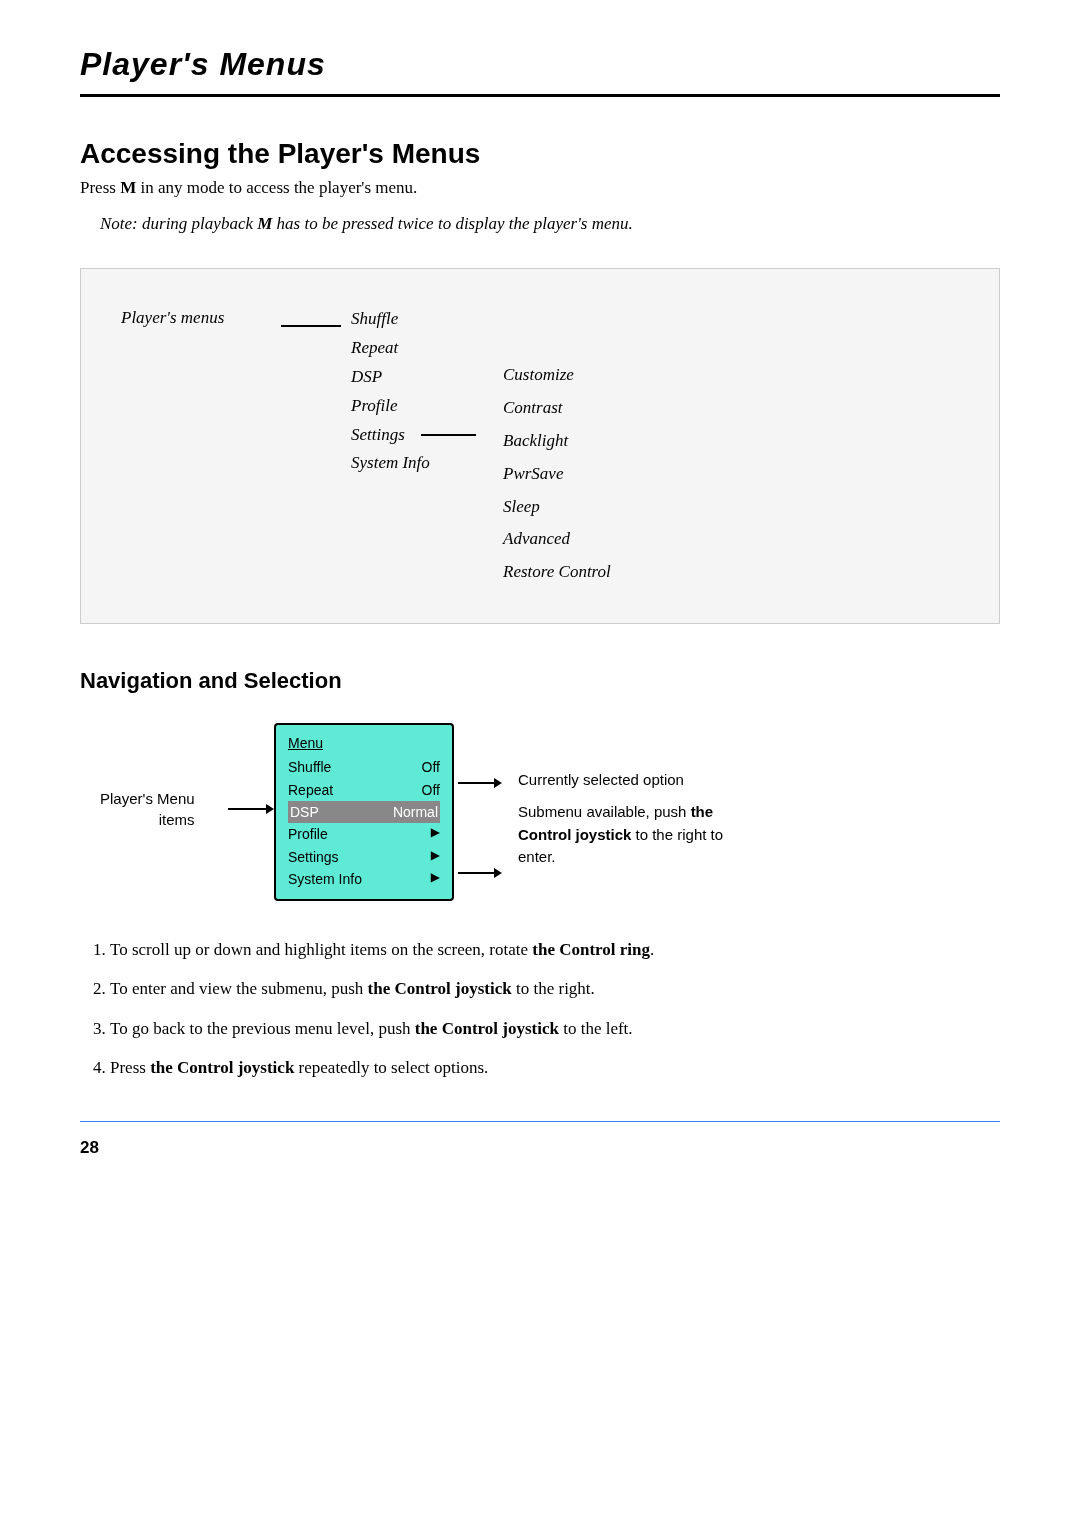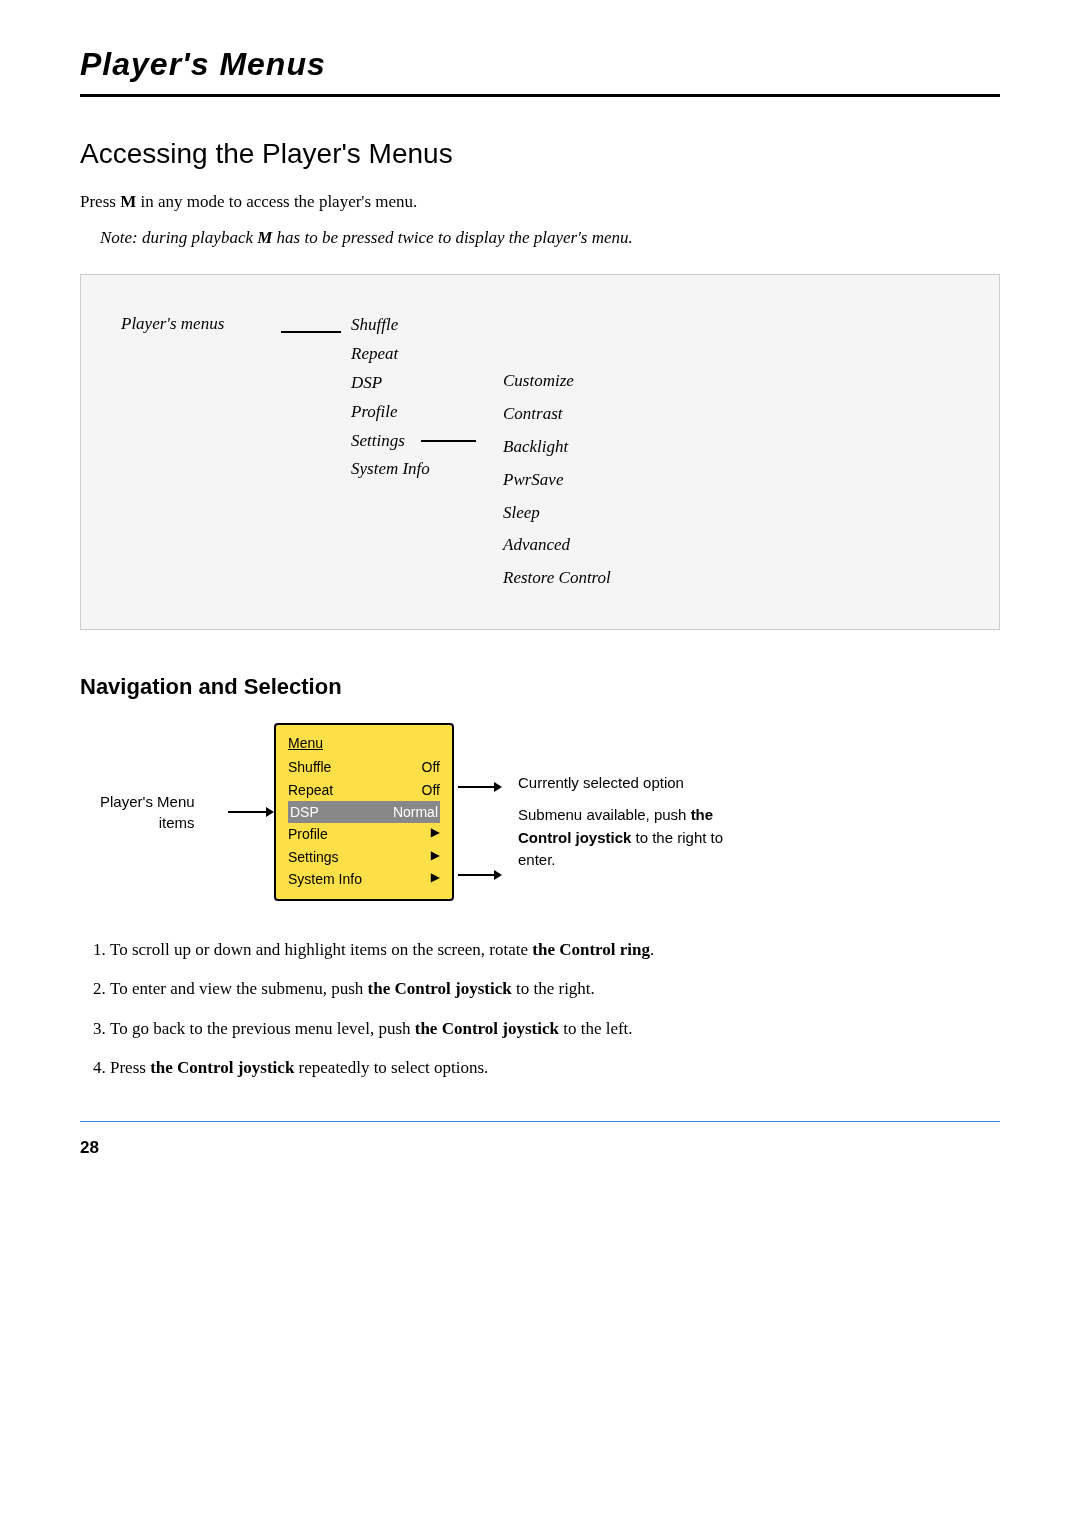--- a/index.html
+++ b/index.html
@@ -25,41 +25,40 @@
       font-size: 32px;
       font-weight: bold;
       font-style: italic;
       color: #000;
       letter-spacing: 1px;
     }
 
     
     .section-heading {
       font-size: 28px;
-      font-weight: normal;
-      margin-bottom: 14px;
+      font-weight: bold;
       font-family: Arial, Helvetica, sans-serif;
     }
 
     .subsection-heading {
       font-size: 22px;
       font-weight: bold;
       margin-bottom: 20px;
       font-family: Arial, Helvetica, sans-serif;
     }
 
     .intro-text {
       font-size: 17px;
       margin-bottom: 10px;
     }
 
     .note-text {
       font-size: 17px;
       font-style: italic;
-      margin-bottom: 24px;
+      margin-bottom: 32px;
       padding-left: 20px;
     }
 
     
     .menu-diagram-box {
       border: 1px solid #ccc;
       background: #f5f5f5;
       padding: 36px 40px 36px 40px;
       margin-bottom: 40px;
       display: flex;
@@ -169,21 +168,22 @@
       border-bottom: 5px solid transparent;
       border-left: 8px solid #000;
     }
 
     
     .screen-box {
       border: 2px solid #000;
       border-radius: 4px;
       padding: 8px 12px;
       min-width: 180px;
-      background: #fde047;
+      background: #5eead4;
+      margin-top: 6px;
     }
 
     .screen-box .menu-title {
       font-size: 14px;
       font-family: Arial, Helvetica, sans-serif;
       text-decoration: underline;
       margin-bottom: 2px;
     }
 
     .screen-row {

